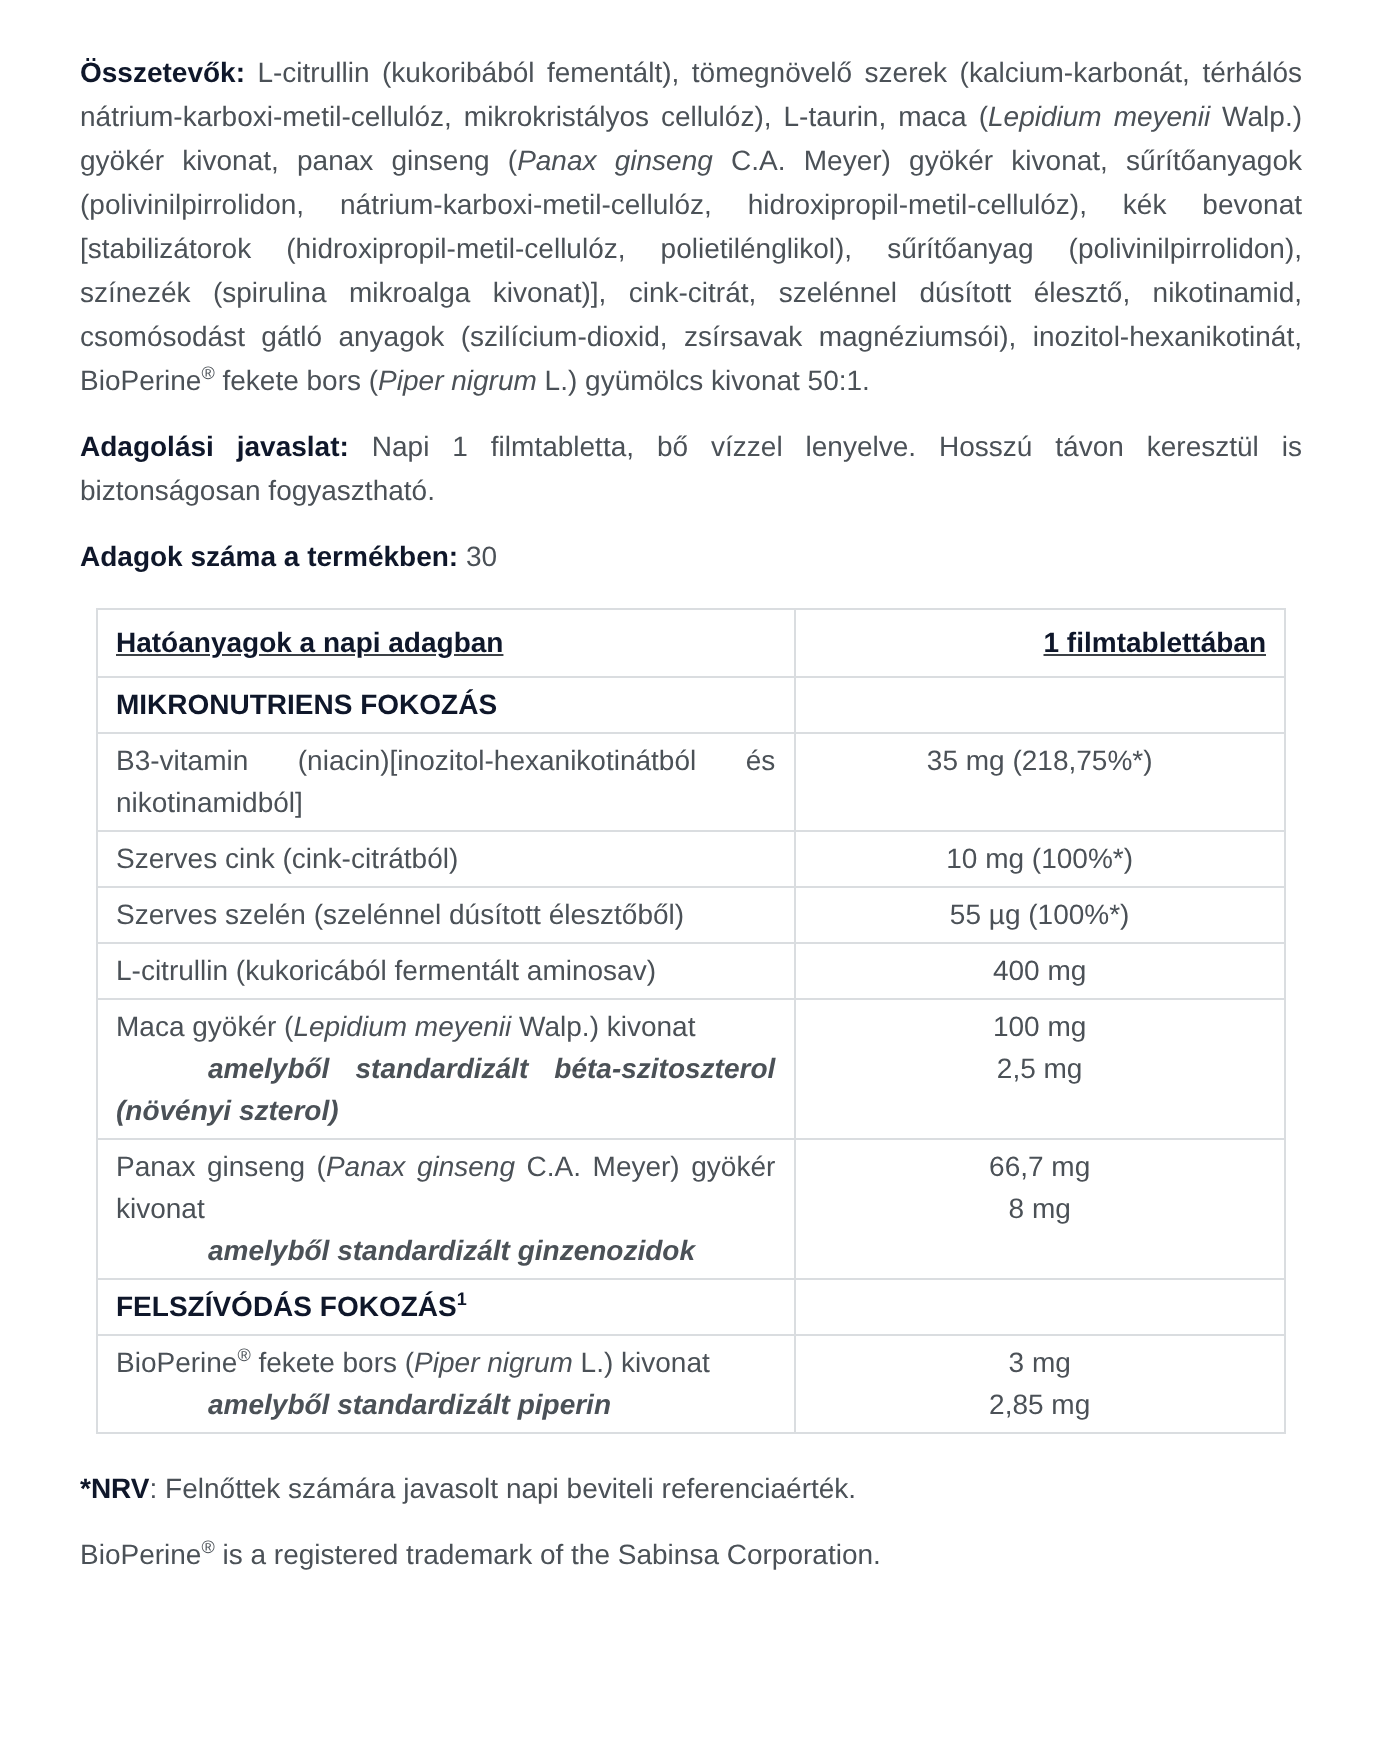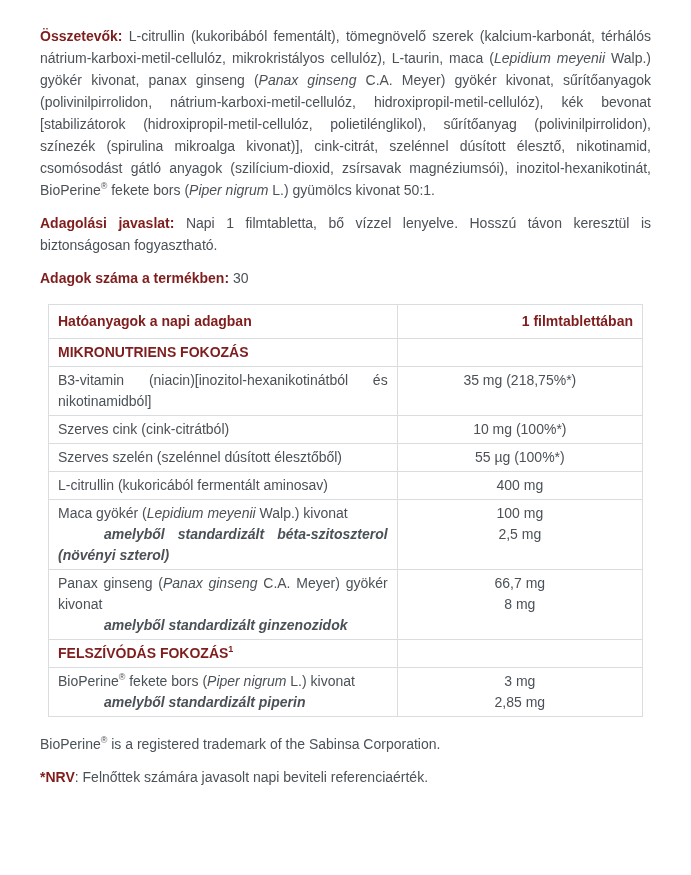--- a/index.html
+++ b/index.html
@@ -13,21 +13,21 @@
   }
   .doc { padding: 25px 40px 30px 40px; }
 
   .para {
     font-size: 14px;
     line-height: 22px;
     margin: 0 0 11px 0;
   }
   .justify { text-align: justify; }
 
-  .seg-b { font-weight: bold; color: #7f1d1d; }
+  .seg-b { font-weight: bold; color: #0f172a; }
   .seg-i { font-style: italic; }
   .seg-sup {
     font-size: 9px;
     vertical-align: super;
     line-height: 0;
   }
 
   .table-wrap { margin: 15px 8px 16px 8px; }
   table {
     border-collapse: collapse;
@@ -41,20 +41,21 @@
     padding: 3px 9px;
     vertical-align: top;
     line-height: 21px;
   }
   th {
     font-weight: bold;
     color: #3c4146;
     text-align: left;
     padding-top: 6px;
     padding-bottom: 6px;
+    text-decoration: underline;
   }
   th.c-val { text-align: right; }
   .c-name { width: 55.5%; text-align: justify; }
   .c-val  { text-align: center; }
   td.section { font-weight: bold; color: #3c4146; }
   .cell-main { text-align: justify; }
   .cell-sub {
     font-style: italic;
     text-indent: 46px;
     text-align: justify;
@@ -155,17 +156,17 @@
             </td>
             <td class="c-val">
               <div class="val-line">3 mg</div>
               <div class="val-line">2,85 mg</div>
             </td>
           </tr>
         </tbody>
     </table>
   </div>
 
+  <p class="para note"><span class="seg-b">*NRV</span><span>: Felnőttek számára javasolt napi beviteli referenciaérték.</span></p>
+
   <p class="para note"><span>BioPerine</span><span class="seg-sup">®</span><span> is a registered trademark of the Sabinsa Corporation.</span></p>
-
-  <p class="para note"><span class="seg-b">*NRV</span><span>: Felnőttek számára javasolt napi beviteli referenciaérték.</span></p>
 
 </main>
 
 </body></html>

